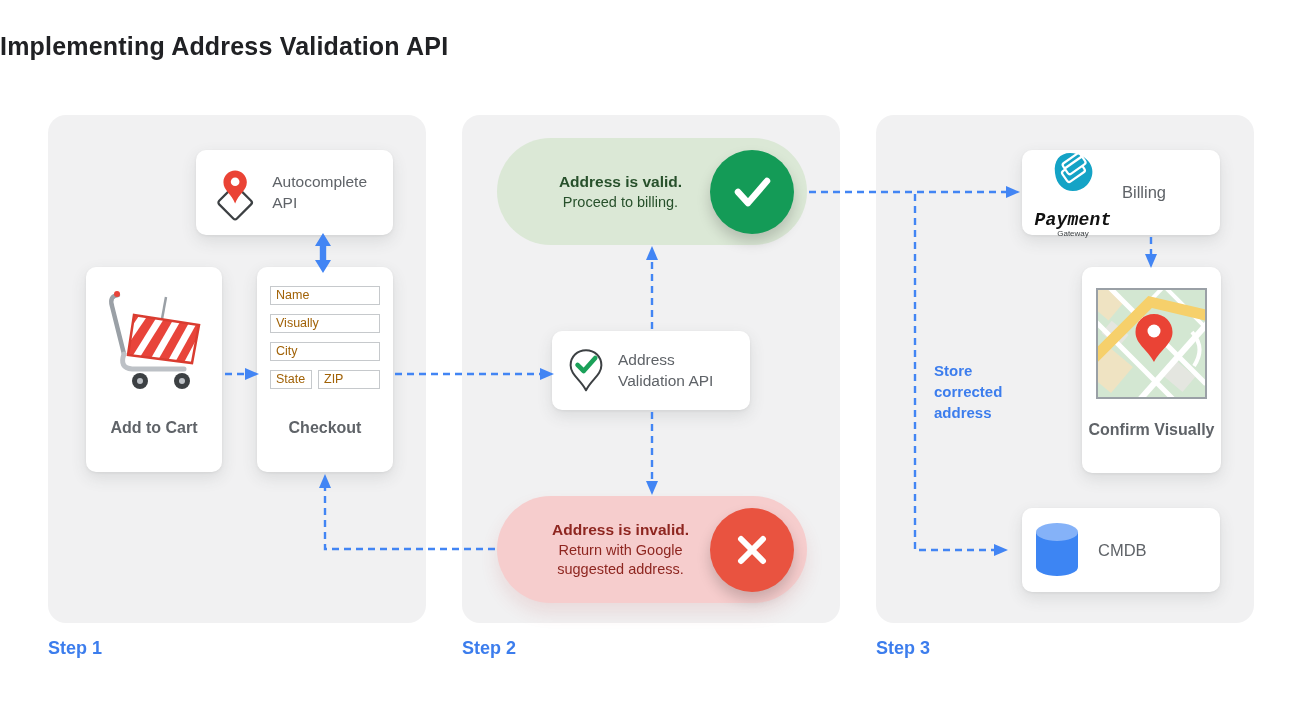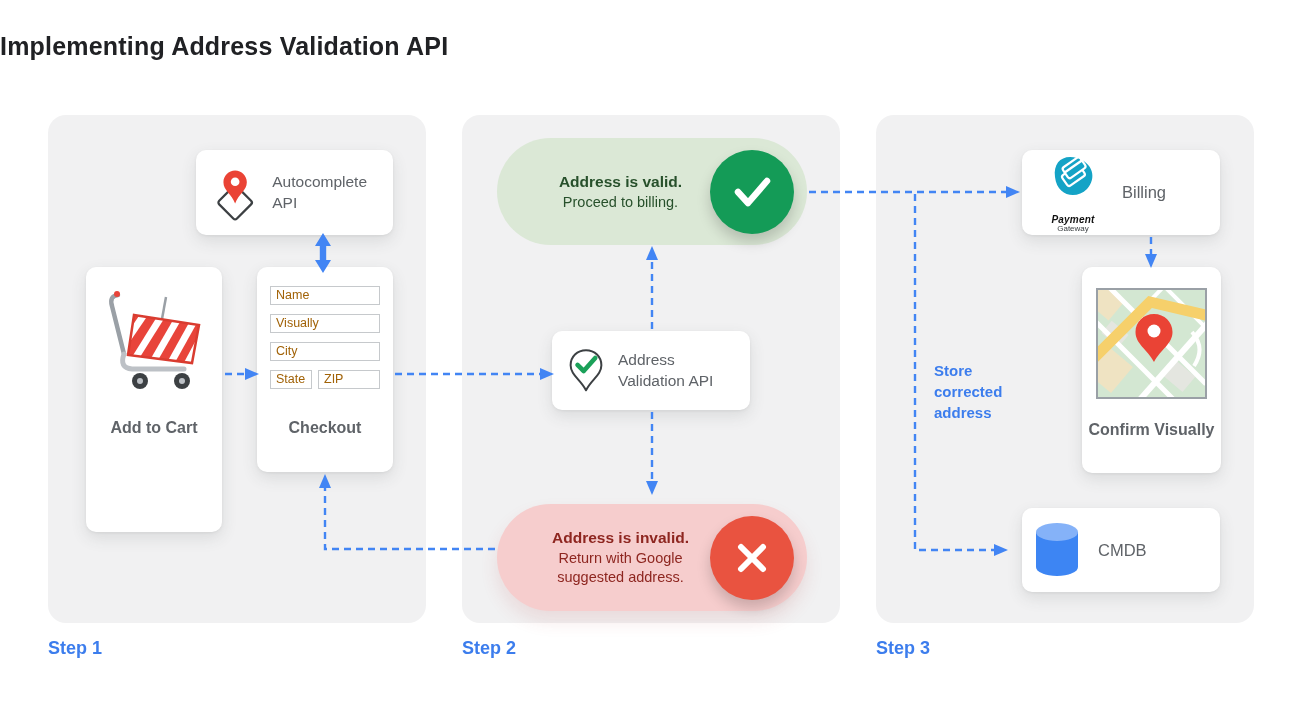--- a/index.html
+++ b/index.html
@@ -15,53 +15,53 @@
   .step-label { position:absolute; top:638px; font-size:18px; font-weight:700; color:#3C7DED; }
 
   .card { position:absolute; background:#ffffff; border-radius:10px;
           box-shadow:0 6px 16px rgba(60,64,67,.12), 0 1px 3px rgba(60,64,67,.08); z-index:2; }
   .card-row { display:flex; align-items:center; height:100%; padding:0 14px; gap:12px; }
   .api-label { font-size:15.5px; color:#5F6368; line-height:1.35; }
   .big-label { font-size:16px; font-weight:700; color:#5F6368; text-align:center; }
 
   
   .autocomplete-card { left:196px; top:150px; width:197px; height:85px; }
-  .cart-card { left:86px; top:267px; width:136px; height:265px; }
+  .cart-card { left:86px; top:267px; width:136px; height:205px; }
   .cart-card .big-label { position:absolute; left:0; top:152px; width:136px; }
   .cart-icon-wrap { position:absolute; left:18px; top:18px; }
   .checkout-card { left:257px; top:267px; width:136px; height:205px; }
   .checkout-card .big-label { position:absolute; left:0; top:152px; width:136px; }
   .form { position:absolute; left:13px; top:19px; width:110px; display:flex; flex-direction:column; gap:9px; }
   .frow { display:flex; gap:6px; }
   .field { border:1px solid #C6C9CC; background:#fff; color:#a16207; font-size:12.5px;
            height:19px; line-height:17px; padding:0 5px; width:100%; }
   .field.small { width:42px; } .field.zip { width:62px; }
 
   
   .pill { position:absolute; left:497px; width:310px; height:107px; border-radius:60px;
           display:flex; align-items:center; z-index:2; }
   .pill.valid { top:138px; background:#DBE8D6; }
-  .pill.invalid { top:496px; background:#F6CDCD; box-shadow:0 10px 18px rgba(180,60,60,.12);margin-top:8px; }
+  .pill.invalid { top:496px; background:#F6CDCD; box-shadow:0 10px 18px rgba(180,60,60,.12); }
   .pill-text { flex:1; text-align:center; padding-left:34px; }
   .pill.valid .pill-text { color:#27502B; }
   .pill.invalid .pill-text { color:#8E2620; }
   .pill-title { font-size:15.5px; font-weight:700; line-height:1.35; }
   .pill-sub { font-size:14.5px; line-height:1.3; max-width:172px; margin:0 auto; }
   .pill-circle { width:84px; height:84px; border-radius:50%; margin-right:13px; flex:0 0 auto;
                  display:flex; align-items:center; justify-content:center;
                  box-shadow:0 8px 14px rgba(0,0,0,.18); }
   .pill-circle.green { background:#149B57; }
   .pill-circle.red { background:#E95340; }
 
   .validation-card { left:552px; top:331px; width:198px; height:79px; }
 
   
   .billing-card { left:1022px; top:150px; width:198px; height:85px; }
   .logo-block { display:flex; flex-direction:column; align-items:center; width:74px; flex:0 0 auto; }
-  .logo-title { font-size:10px; font-weight:700; font-style:italic; color:#111; margin-top:14px; letter-spacing:.2px; }
+  .logo-title { font-size:18px; font-weight:700; font-style:italic; color:#111; margin-top:14px; letter-spacing:.2px;font-family:Liberation Mono, monospace; }
   .logo-sub { font-size:8px; color:#3C4043; margin-top:-1px; }
   .confirm-card { left:1082px; top:267px; width:139px; height:206px; }
   .confirm-card .map-wrap { position:absolute; left:14px; top:21px; }
   .confirm-card .big-label { position:absolute; left:0; top:152px; width:139px; line-height:1.35; }
   .cmdb-card { left:1022px; top:508px; width:198px; height:84px; }
 
   .note { position:absolute; left:934px; top:360px; width:84px; z-index:2;
           font-size:15px; font-weight:700; color:#3C7DED; line-height:1.4; }
 
   #arrows { position:absolute; left:0; top:0; z-index:4; pointer-events:none; }

